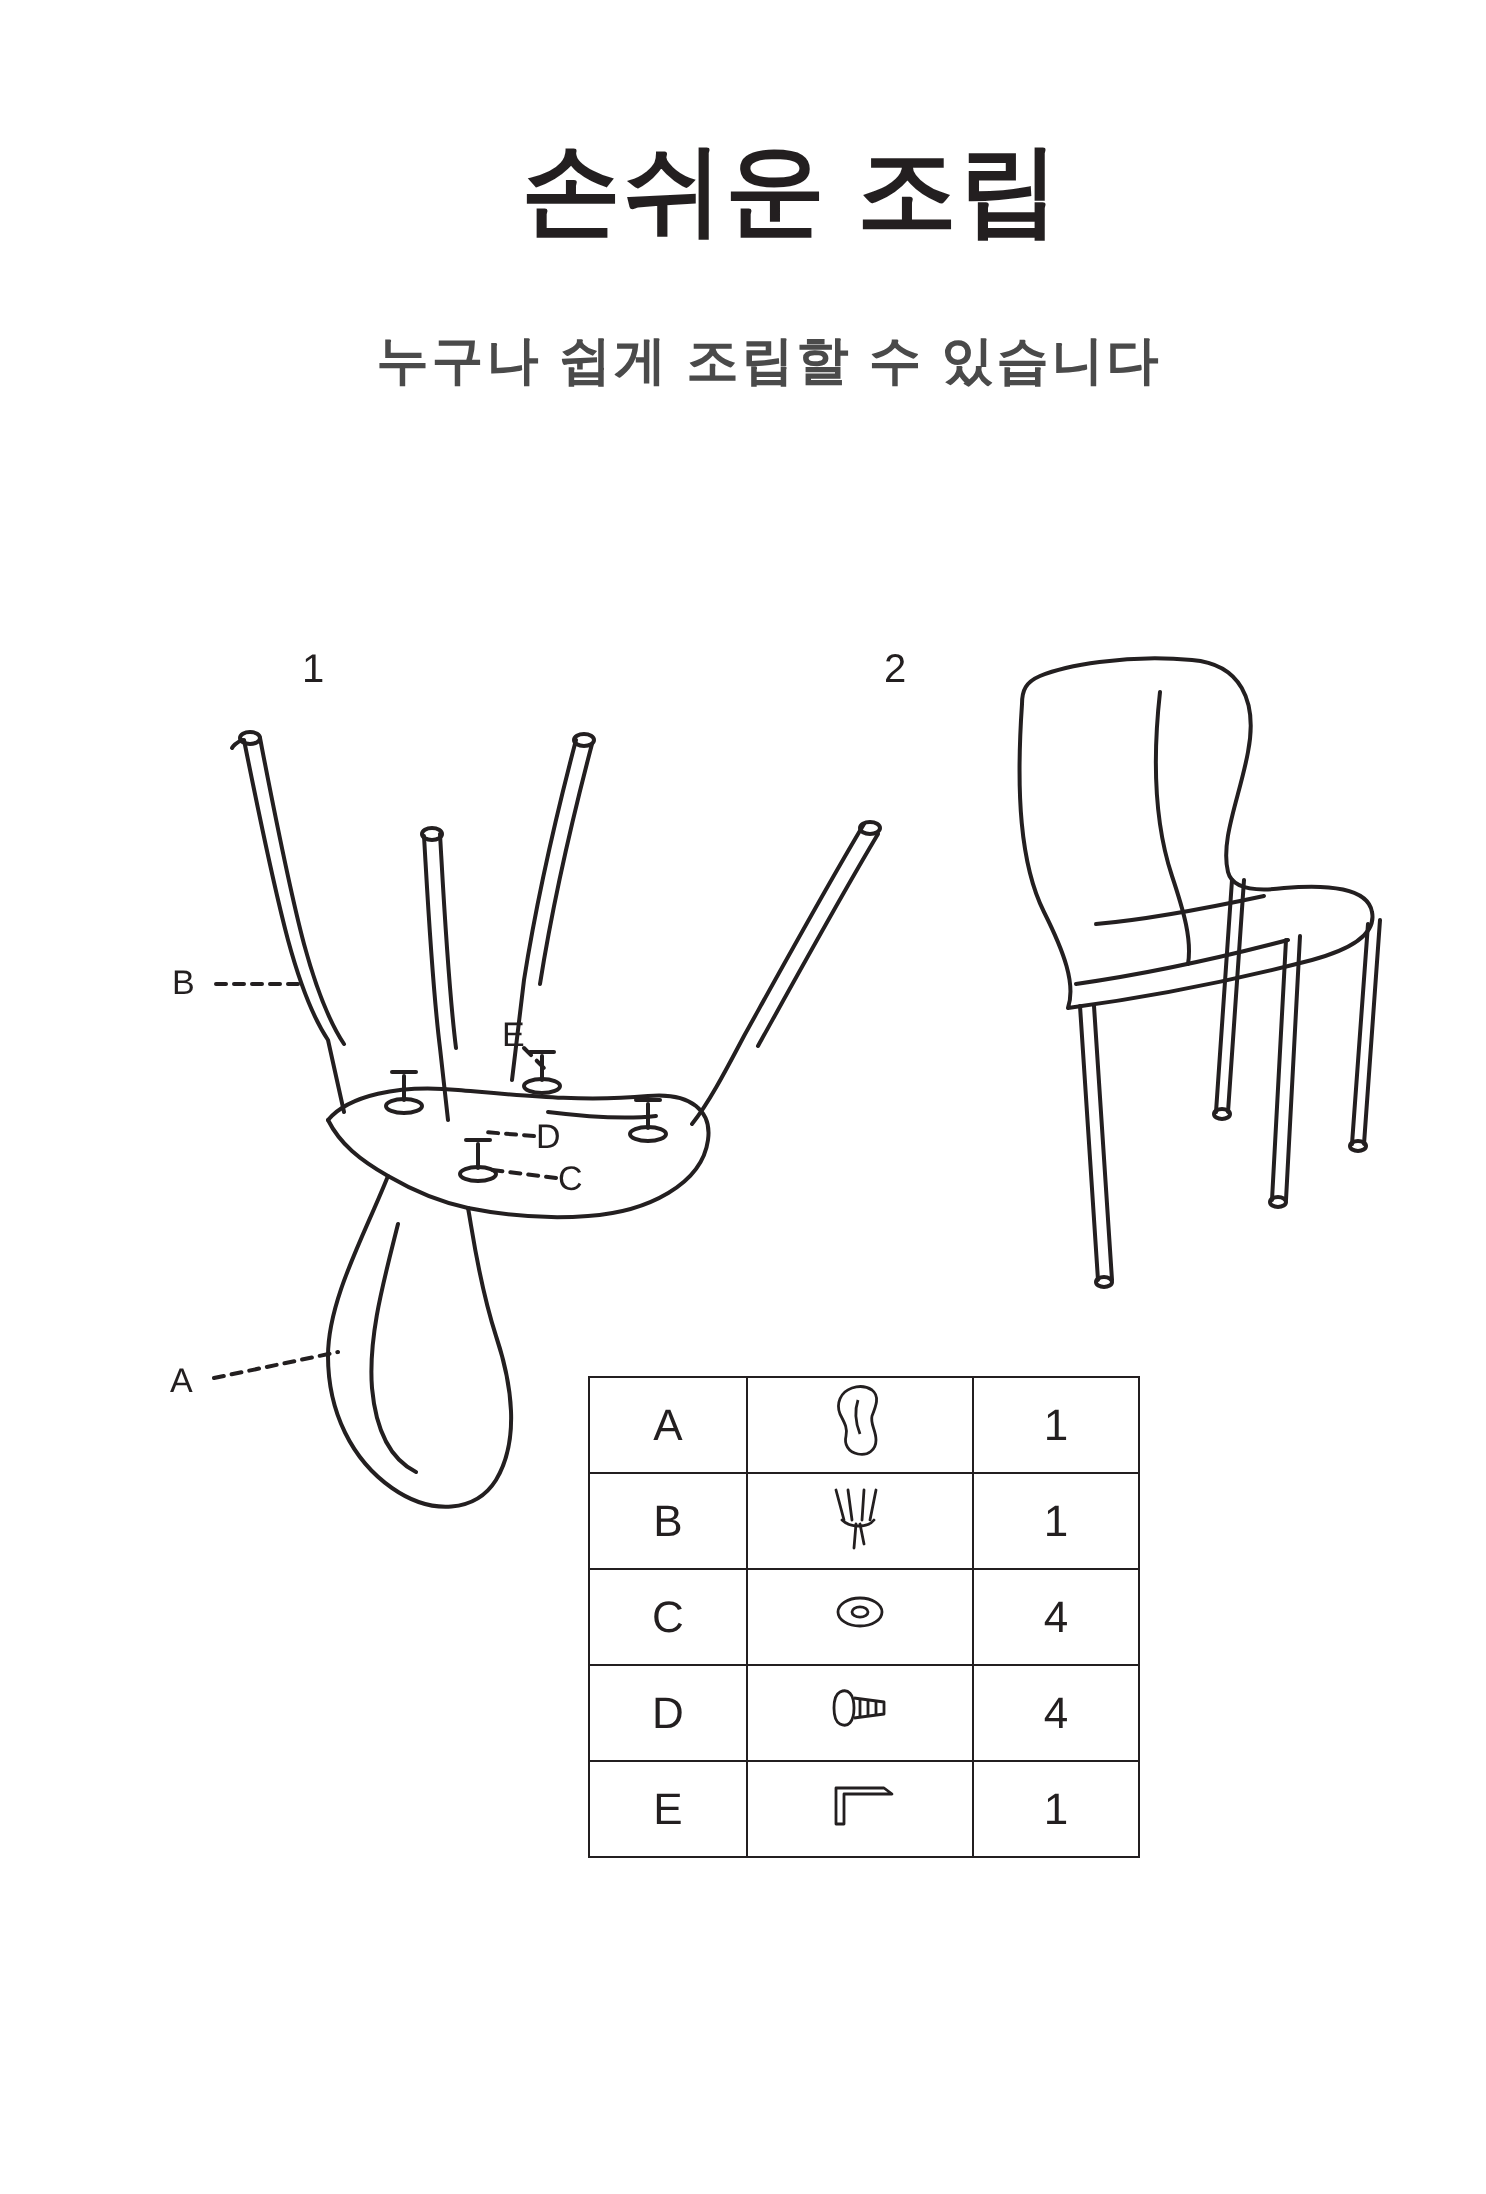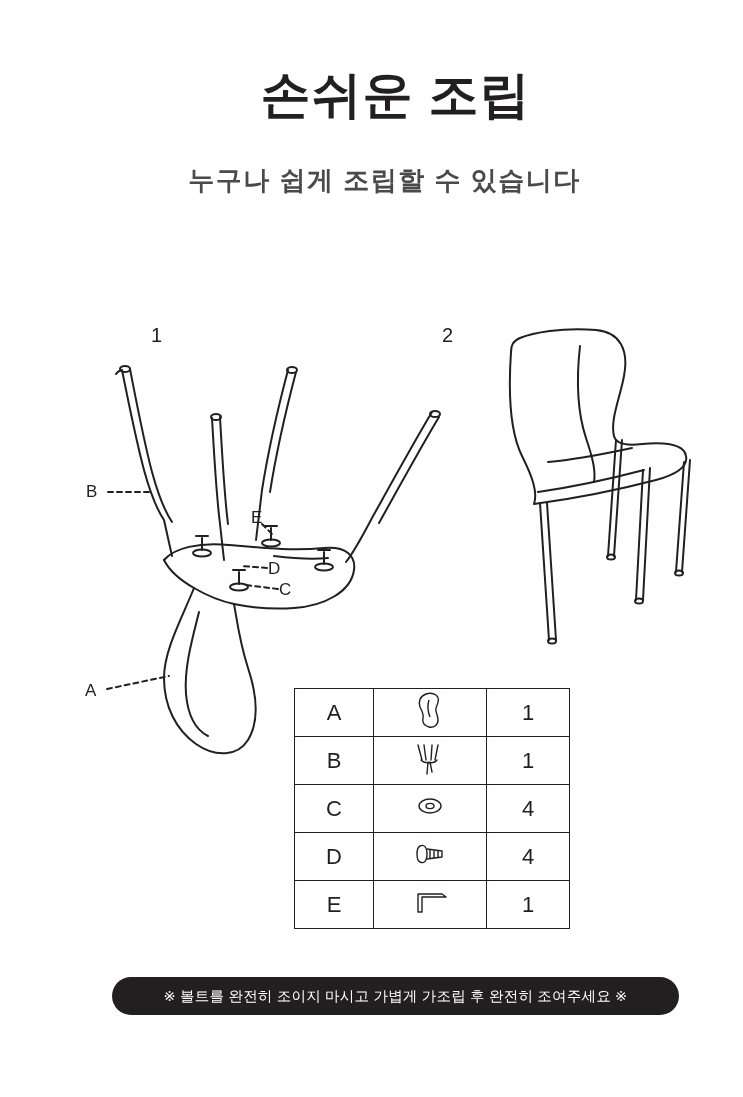--- a/index.html
+++ b/index.html
@@ -275,14 +275,13 @@
             <g fill="none" stroke="#231f20" stroke-width="1.4" stroke-linejoin="round">
               <path d="M38 12 L62 12 L66 15 L42 15 L42 30 L38 30 Z"></path>
             </g>
           </svg>
         </td>
         <td class="qty">1</td>
       </tr>
     </tbody>
   </table>
 
-  <div class="footer-note">※ 볼트를 완전히 조이지 마시고 가볍게 가조립 후 완전히 조여주세요 ※</div>
 </div>
 
 </body></html>

